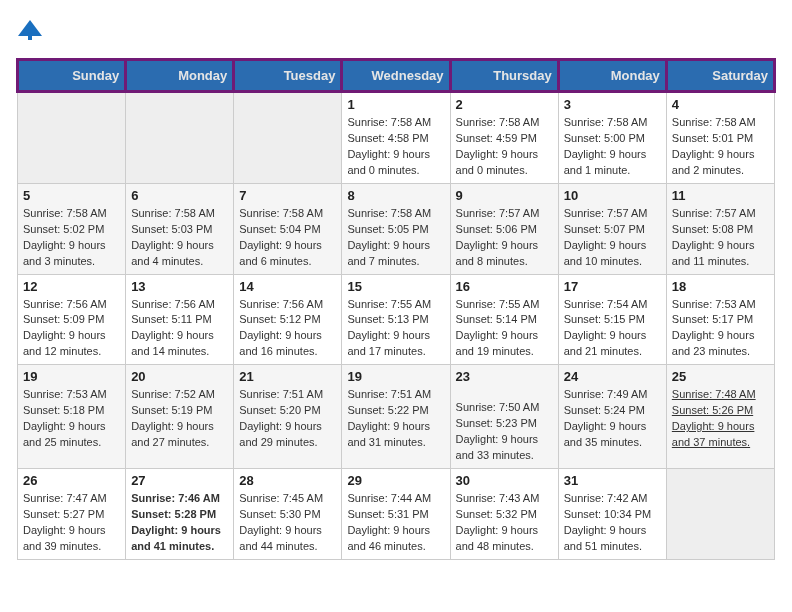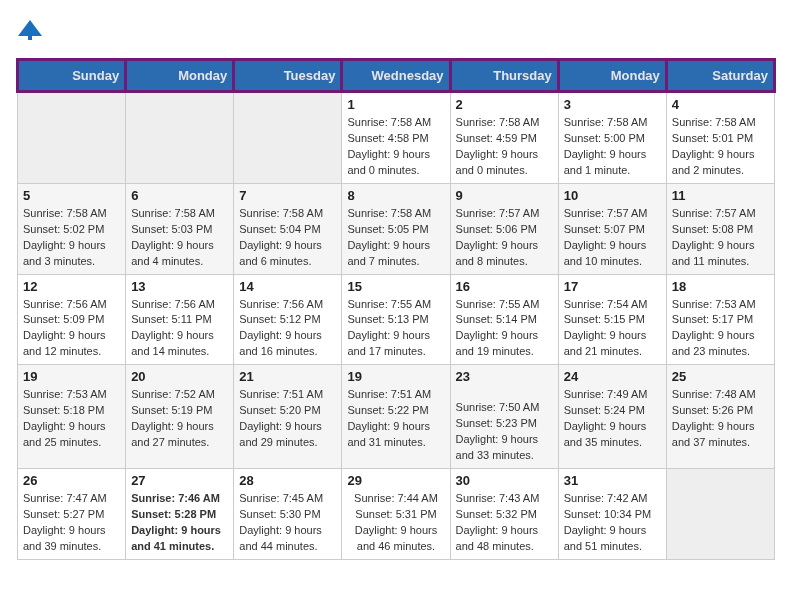--- a/index.html
+++ b/index.html
@@ -268,21 +268,21 @@
 Daylight: 9 hours and 33 minutes.</div>
         </td>
         <td>
           <span class="day-num">24</span>
           <div class="cell-text" style="white-space: pre-line;">Sunrise: 7:49 AM
 Sunset: 5:24 PM
 Daylight: 9 hours and 35 minutes.</div>
         </td>
         <td>
           <span class="day-num">25</span>
-          <div class="cell-text" style="white-space: pre-line;">Sunrise: 7:48 AM
+          <div class="cell-text" style="white-space: pre-line; text-decoration: underline;">Sunrise: 7:48 AM
 Sunset: 5:26 PM
 Daylight: 9 hours and 37 minutes.</div>
         </td>
       </tr>
       <tr>
         <td>
           <span class="day-num">26</span>
           <div class="cell-text" style="white-space: pre-line;">Sunrise: 7:47 AM
 Sunset: 5:27 PM
 Daylight: 9 hours and 39 minutes.</div>
@@ -294,21 +294,21 @@
 Daylight: 9 hours and 41 minutes.</div>
         </td>
         <td>
           <span class="day-num">28</span>
           <div class="cell-text" style="white-space: pre-line;">Sunrise: 7:45 AM
 Sunset: 5:30 PM
 Daylight: 9 hours and 44 minutes.</div>
         </td>
         <td>
           <span class="day-num">29</span>
-          <div class="cell-text" style="white-space: pre-line; text-align: center;">Sunrise: 7:44 AM
+          <div class="cell-text" style="white-space: pre-line;">Sunrise: 7:44 AM
 Sunset: 5:31 PM
 Daylight: 9 hours and 46 minutes.</div>
         </td>
         <td>
           <span class="day-num">30</span>
           <div class="cell-text" style="white-space: pre-line;">Sunrise: 7:43 AM
 Sunset: 5:32 PM
 Daylight: 9 hours and 48 minutes.</div>
         </td>
         <td>

